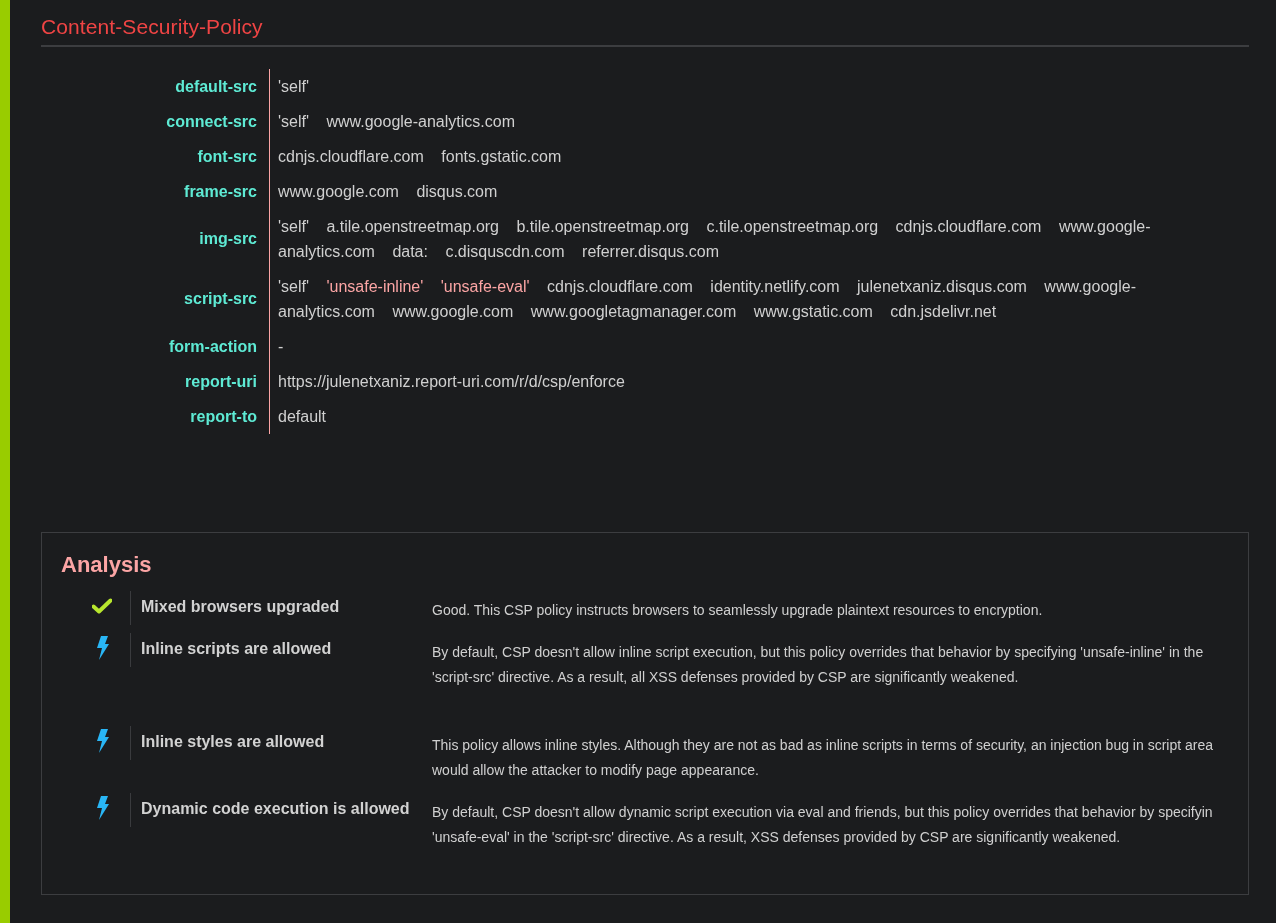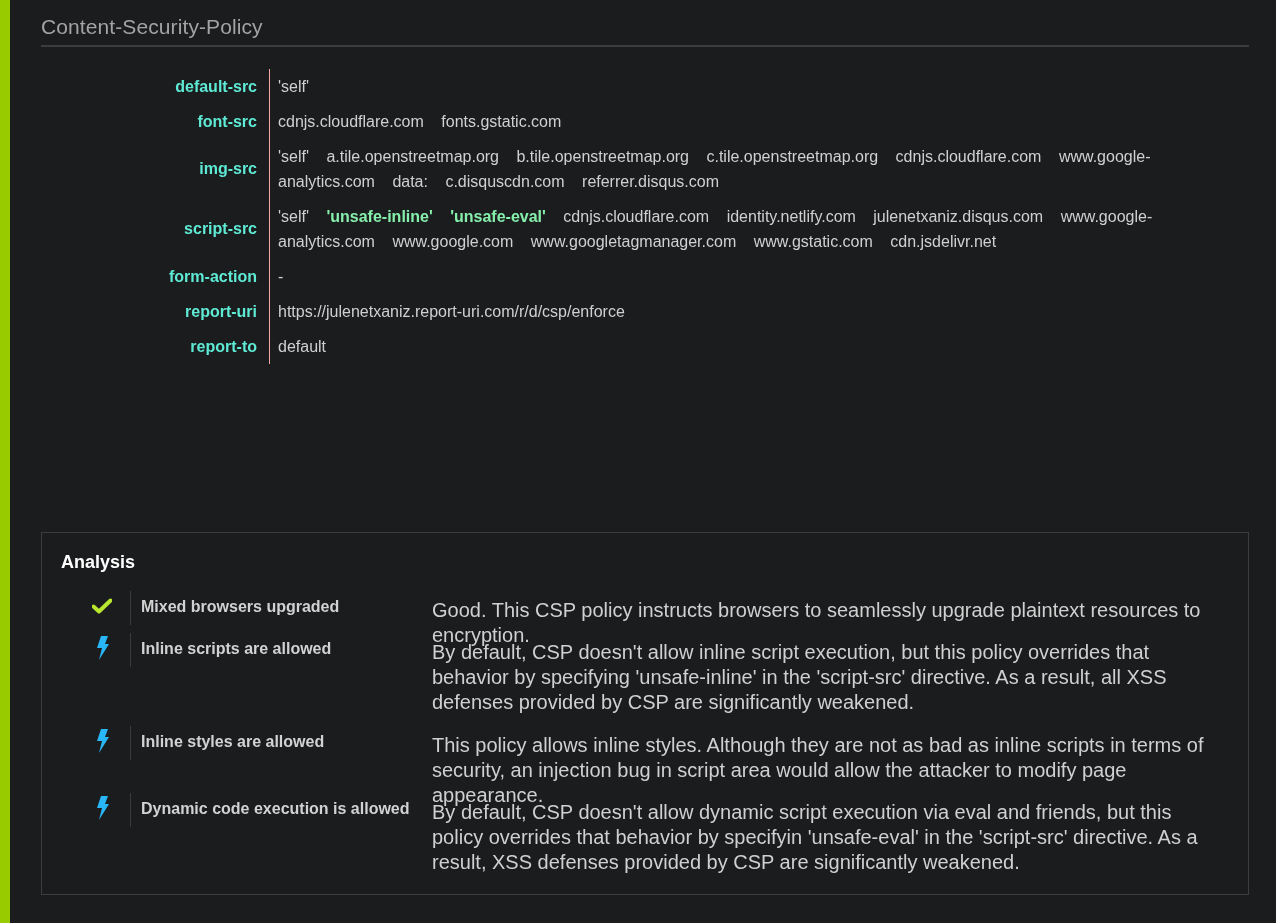--- a/index.html
+++ b/index.html
@@ -14,21 +14,21 @@
     .accent-bar {
       position: absolute; left: 0; top: 0; bottom: 0; width: 10px;
       background: #99cc00;
     }
     .content {
       position: absolute; left: 41px; top: 0; width: 1208px;
     }
     .section-title {
       margin: 0; padding-top: 13px; height: 32px;
       font-size: 21px; font-weight: normal;
-      color: #a3a3a3;
+      color: #ef4444;
       border-bottom: 2px solid #3c3d40;
       line-height: 28px;
       letter-spacing: 0.1px;
     }
     .csp-table {
       margin-top: 22px;
       border-collapse: collapse;
     }
     .csp-table td { vertical-align: middle; padding: 0; }
     .csp-key {
@@ -38,67 +38,75 @@
     }
     .csp-val {
       border-left: 1px solid #fca5a5;
       padding: 5px 0 5px 8px !important;
       line-height: 25px;
       width: 920px;
       color: #d0d0d0;
     }
     .csp-row { height: 35px; }
     .src { margin-right: 13px; }
-    .src.unsafe { color: #86efac; font-weight: bold; }
+    .src.unsafe { color: #fca5a5; font-weight: normal; }
     .check {
       display: inline-block; width: 18px; height: 16px; vertical-align: middle;
     }
     .analysis {
       position: absolute; left: 0; top: 532px;
       width: 1206px; height: 361px;
       border: 1px solid #3c3d40;
     }
     .analysis h3 {
       margin: 0; position: absolute; left: 19px; top: 19px;
-      font-size: 18px; font-weight: bold; color: #ffffff;
+      font-size: 22px; font-weight: bold; color: #fca5a5;
     }
     .a-row { position: absolute; left: 0; width: 1206px; }
     .a-icon {
       position: absolute; left: 50px; top: 0; width: 22px; height: 22px;
     }
     .a-sep {
       position: absolute; left: 88px; top: -5px; width: 1px; height: 34px;
       background: #3a3b3e;
     }
     .a-title {
       position: absolute; left: 99px; top: 2px;
       font-weight: bold; color: #d2d2d2; font-size: 16px;
     }
     .a-desc {
       position: absolute; left: 390px; top: 2px; width: 790px;
-      line-height: 25px; color: #d0d0d0; font-size: 20px;
+      line-height: 25px; color: #d0d0d0; font-size: 14px;
     }
   </style>
 </head>
 <body>
 
 <div class="accent-bar"></div>
 
 <div class="content">
   <h2 class="section-title">Content-Security-Policy</h2>
 
   <table class="csp-table">
     <tbody id="csp-body">
         <tr class="csp-row">
           <td class="csp-key">default-src</td>
           <td class="csp-val"><span class="src">'self'</span> </td>
         </tr>
         <tr class="csp-row">
+          <td class="csp-key">connect-src</td>
+          <td class="csp-val"><span class="src">'self'</span> <span class="src">www.google-analytics.com</span> </td>
+        </tr>
+        <tr class="csp-row">
           <td class="csp-key">font-src</td>
           <td class="csp-val"><span class="src">cdnjs.cloudflare.com</span> <span class="src">fonts.gstatic.com</span> </td>
+        </tr>
+        <tr class="csp-row">
+          <td class="csp-key">frame-src</td>
+          <td class="csp-val"><span class="src">www.google.com</span> <span class="src">disqus.com</span> </td>
         </tr>
         <tr class="csp-row">
           <td class="csp-key">img-src</td>
           <td class="csp-val"><span class="src">'self'</span> <span class="src">a.tile.openstreetmap.org</span> <span class="src">b.tile.openstreetmap.org</span> <span class="src">c.tile.openstreetmap.org</span> <span class="src">cdnjs.cloudflare.com</span> <span class="src">www.google-analytics.com</span> <span class="src">data:</span> <span class="src">c.disquscdn.com</span> <span class="src">referrer.disqus.com</span> </td>
         </tr>
         <tr class="csp-row">
           <td class="csp-key">script-src</td>
           <td class="csp-val"><span class="src">'self'</span> <span class="src unsafe">'unsafe-inline'</span> <span class="src unsafe">'unsafe-eval'</span> <span class="src">cdnjs.cloudflare.com</span> <span class="src">identity.netlify.com</span> <span class="src">julenetxaniz.disqus.com</span> <span class="src">www.google-analytics.com</span> <span class="src">www.google.com</span> <span class="src">www.googletagmanager.com</span> <span class="src">www.gstatic.com</span> <span class="src">cdn.jsdelivr.net</span> </td>
         </tr>
         <tr class="csp-row">

